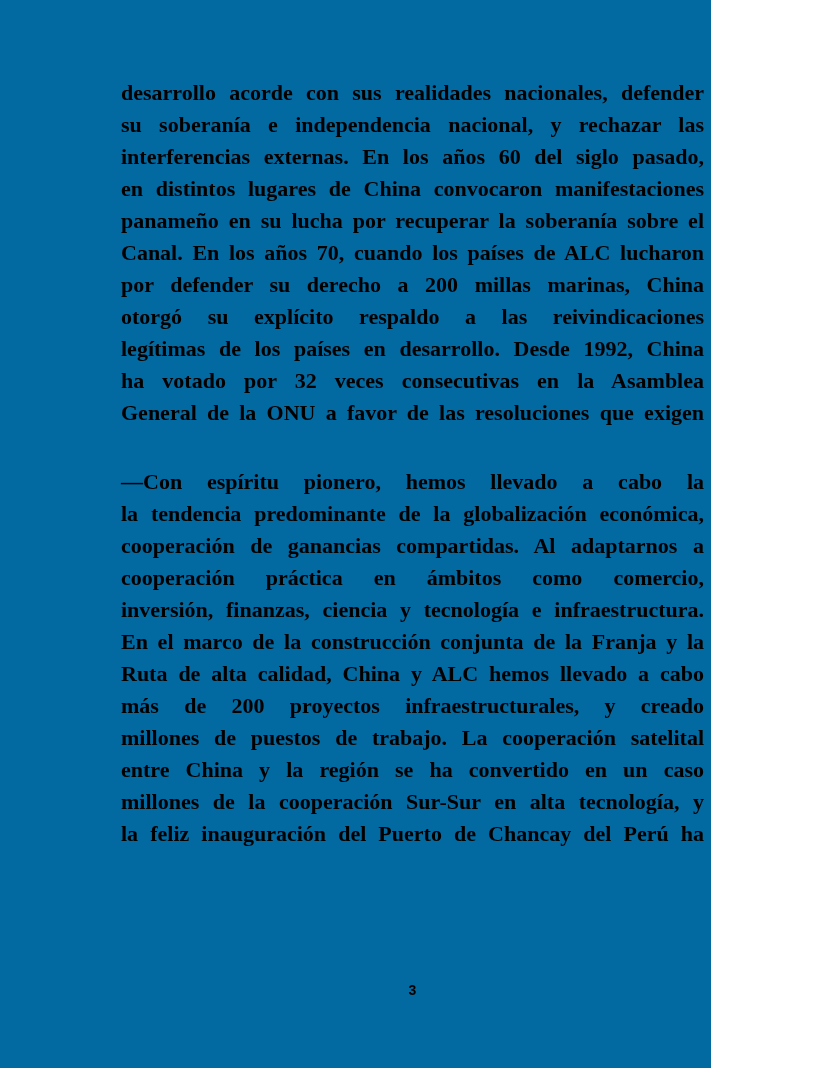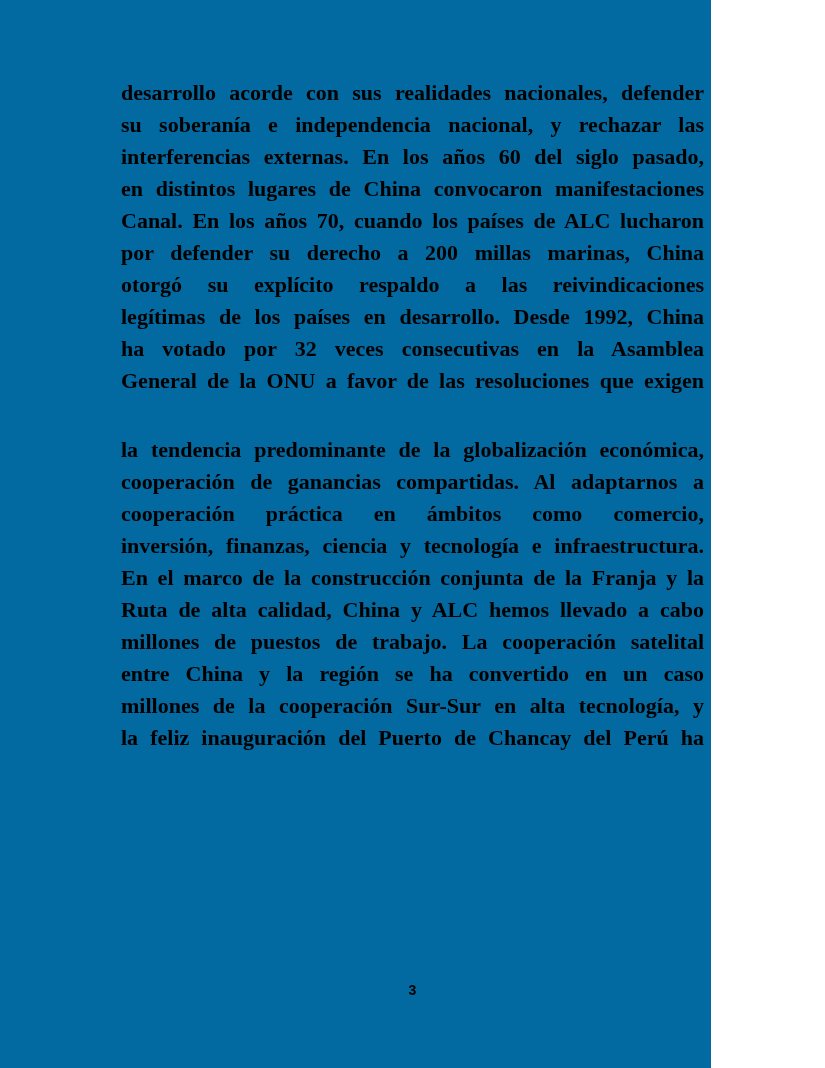--- a/index.html
+++ b/index.html
@@ -54,35 +54,38 @@
 
 <div class="page">
 
   <div class="text-block">
 
     <div class="paragraph">
       <div class="line">desarrollo acorde con sus realidades nacionales, defender</div>
       <div class="line">su soberanía e independencia nacional, y rechazar las</div>
       <div class="line">interferencias externas. En los años 60 del siglo pasado,</div>
       <div class="line">en distintos lugares de China convocaron manifestaciones</div>
+      <div class="line">panameño en su lucha por recuperar la soberanía sobre el</div>
       <div class="line">Canal. En los años 70, cuando los países de ALC lucharon</div>
       <div class="line">por defender su derecho a 200 millas marinas, China</div>
       <div class="line">otorgó su explícito respaldo a las reivindicaciones</div>
       <div class="line">legítimas de los países en desarrollo. Desde 1992, China</div>
       <div class="line">ha votado por 32 veces consecutivas en la Asamblea</div>
       <div class="line">General de la ONU a favor de las resoluciones que exigen</div>
     </div>
 
     <div class="paragraph">
+      <div class="line">—Con espíritu pionero, hemos llevado a cabo la</div>
       <div class="line">la tendencia predominante de la globalización económica,</div>
       <div class="line">cooperación de ganancias compartidas. Al adaptarnos a</div>
       <div class="line">cooperación práctica en ámbitos como comercio,</div>
       <div class="line">inversión, finanzas, ciencia y tecnología e infraestructura.</div>
       <div class="line">En el marco de la construcción conjunta de la Franja y la</div>
       <div class="line">Ruta de alta calidad, China y ALC hemos llevado a cabo</div>
+      <div class="line">más de 200 proyectos infraestructurales, y creado</div>
       <div class="line">millones de puestos de trabajo. La cooperación satelital</div>
       <div class="line">entre China y la región se ha convertido en un caso</div>
       <div class="line">millones de la cooperación Sur-Sur en alta tecnología, y</div>
       <div class="line">la feliz inauguración del Puerto de Chancay del Perú ha</div>
     </div>
 
   </div>
 
   <div class="footer">
     <span class="page-number">3</span>

